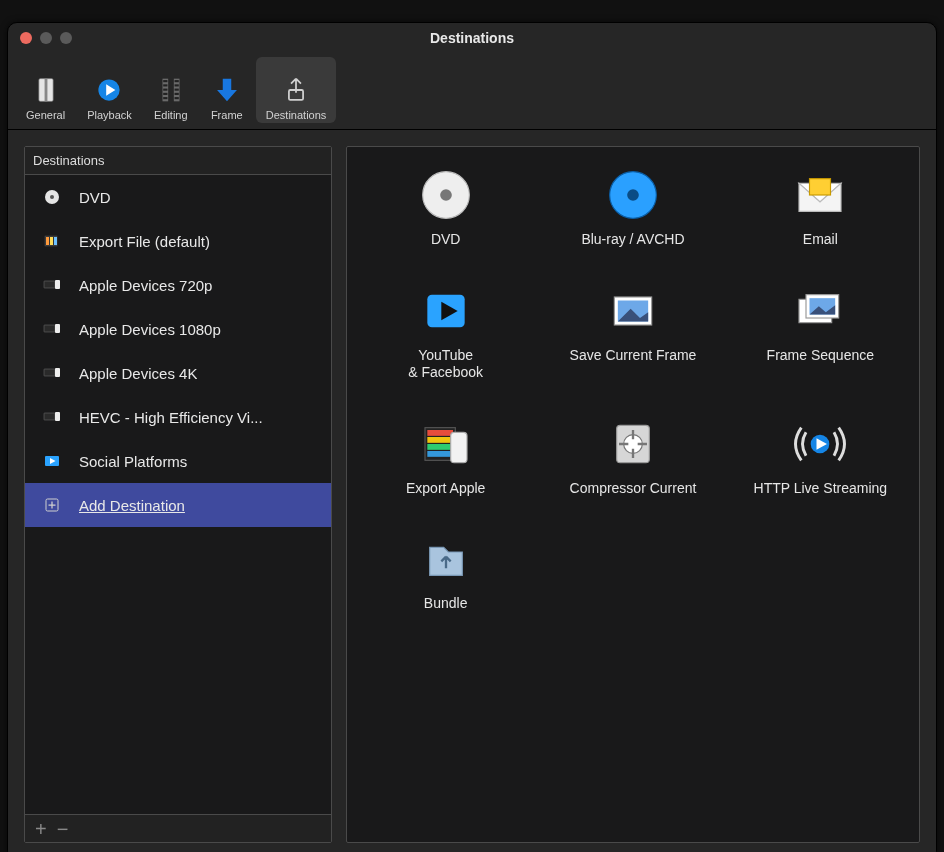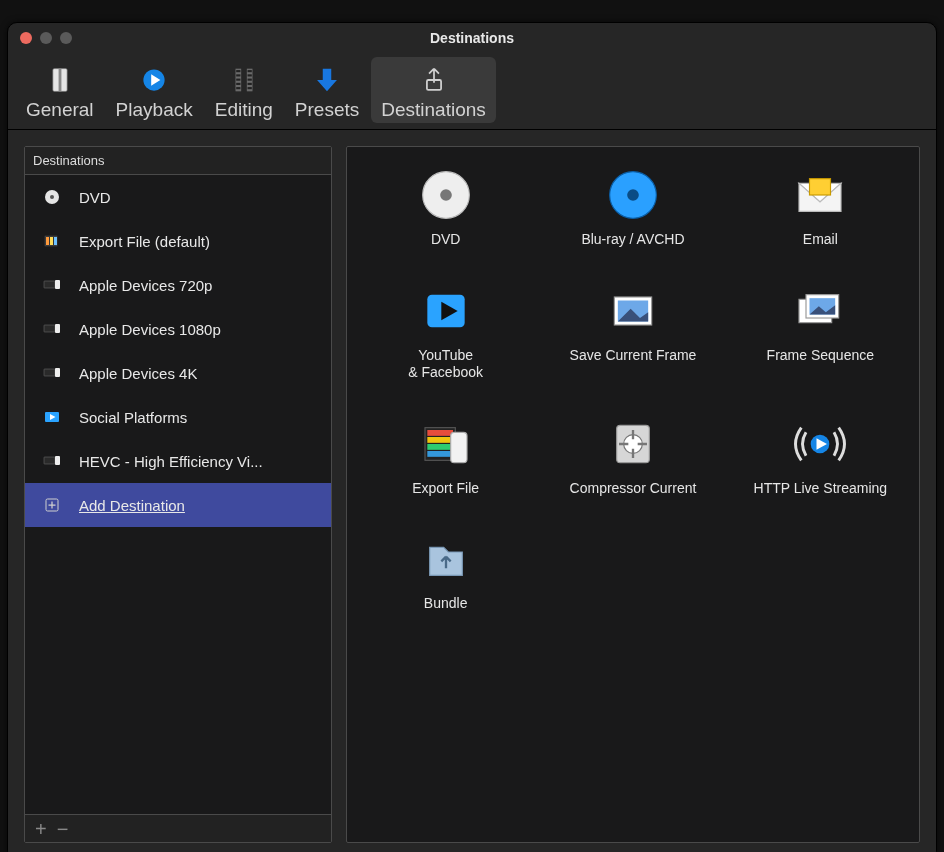--- a/index.html
+++ b/index.html
@@ -64,21 +64,21 @@
     border-radius: 6px;
     cursor: default;
   }
   .tool.active { background: #3a3a3a; }
   .tool .ticon {
     width: 34px; height: 34px;
     display: flex; align-items: center; justify-content: center;
   }
   .tool span {
     color: #d2d2d2;
-    font-size: 19px;
+    font-size: 11px;
     margin-top: 2px;
   }
 
   .body {
     flex: 1;
     display: flex;
     padding: 16px;
     gap: 14px;
     background: #262626;
   }
@@ -220,21 +220,21 @@
           </svg>
         </div>
         <span>Editing</span>
       </div>
       <div class="tool">
         <div class="ticon">
           <svg viewBox="0 0 48 48" width="100%" height="100%">
             <polygon points="24,40 10,24 18,24 18,8 30,8 30,24 38,24" fill="#1877e0"></polygon>
           </svg>
         </div>
-        <span>Presets</span>
+        <span>Frame</span>
       </div>
       <div class="tool active">
         <div class="ticon">
           <svg viewBox="0 0 48 48" width="100%" height="100%">
             <rect x="14" y="24" width="20" height="14" rx="2" fill="none" stroke="#d0d0d0" stroke-width="2.5"></rect>
             <path d="M24 28 L24 8 M24 8 L17 15 M24 8 L31 15" fill="none" stroke="#d0d0d0" stroke-width="2.5"></path>
           </svg>
         </div>
         <span>Destinations</span>
       </div>
@@ -288,34 +288,34 @@
               <svg viewBox="0 0 48 48" width="100%" height="100%">
                 <rect x="8" y="16" width="22" height="14" rx="1" fill="#2a2a2a" stroke="#777"></rect>
                 <rect x="30" y="14" width="10" height="18" rx="2" fill="#eee"></rect>
               </svg>
             </div>
             <div class="slabel">Apple Devices 4K</div>
           </div>
           <div class="srow">
             <div class="sicon">
               <svg viewBox="0 0 48 48" width="100%" height="100%">
+                <rect x="8" y="16" width="22" height="14" rx="1" fill="#2a2a2a" stroke="#777"></rect>
+                <rect x="30" y="14" width="10" height="18" rx="2" fill="#eee"></rect>
+              </svg>
+            </div>
+            <div class="slabel">HEVC - High Efficiency Vi...</div>
+          </div>
+          <div class="srow">
+            <div class="sicon">
+              <svg viewBox="0 0 48 48" width="100%" height="100%">
                 <rect x="10" y="14" width="28" height="20" rx="2" fill="#2aa3ff"></rect>
                 <polygon points="20,18 20,30 31,24" fill="#fff"></polygon>
               </svg>
             </div>
             <div class="slabel">Social Platforms</div>
-          </div>
-          <div class="srow">
-            <div class="sicon">
-              <svg viewBox="0 0 48 48" width="100%" height="100%">
-                <rect x="8" y="16" width="22" height="14" rx="1" fill="#2a2a2a" stroke="#777"></rect>
-                <rect x="30" y="14" width="10" height="18" rx="2" fill="#eee"></rect>
-              </svg>
-            </div>
-            <div class="slabel">HEVC - High Efficiency Vi...</div>
           </div>
           <div class="srow selected">
             <div class="sicon">
               <svg viewBox="0 0 48 48" width="100%" height="100%">
                 <rect x="12" y="12" width="24" height="24" rx="3" fill="none" stroke="#d0d0d0" stroke-width="2"></rect>
                 <path d="M24 17 V31 M17 24 H31" stroke="#d0d0d0" stroke-width="2.5"></path>
               </svg>
             </div>
             <div class="slabel">Add Destination</div>
           </div>
@@ -394,21 +394,21 @@
             <div class="cicon">
               <svg viewBox="0 0 48 48" width="100%" height="100%">
                 <rect x="6" y="10" width="26" height="28" fill="#222" stroke="#555"></rect>
                 <rect x="8" y="12" width="22" height="5" fill="#e74c3c"></rect>
                 <rect x="8" y="18" width="22" height="5" fill="#f1c40f"></rect>
                 <rect x="8" y="24" width="22" height="5" fill="#2ecc71"></rect>
                 <rect x="8" y="30" width="22" height="5" fill="#3498db"></rect>
                 <rect x="28" y="14" width="14" height="26" rx="3" fill="#f2f2f2" stroke="#aaa"></rect>
               </svg>
             </div>
-            <div class="clabel">Export File</div>
+            <div class="clabel">Export Apple</div>
           </div>
           <div class="cell">
             <div class="cicon">
               <svg viewBox="0 0 48 48" width="100%" height="100%">
                 <rect x="10" y="8" width="28" height="32" rx="3" fill="#d6d6d6" stroke="#999"></rect>
                 <circle cx="24" cy="24" r="8" fill="#fff" stroke="#777"></circle>
                 <path d="M24 12 V20 M24 28 V36 M12 24 H20 M28 24 H36" stroke="#777" stroke-width="2"></path>
               </svg>
             </div>
             <div class="clabel">Compressor Current</div>

